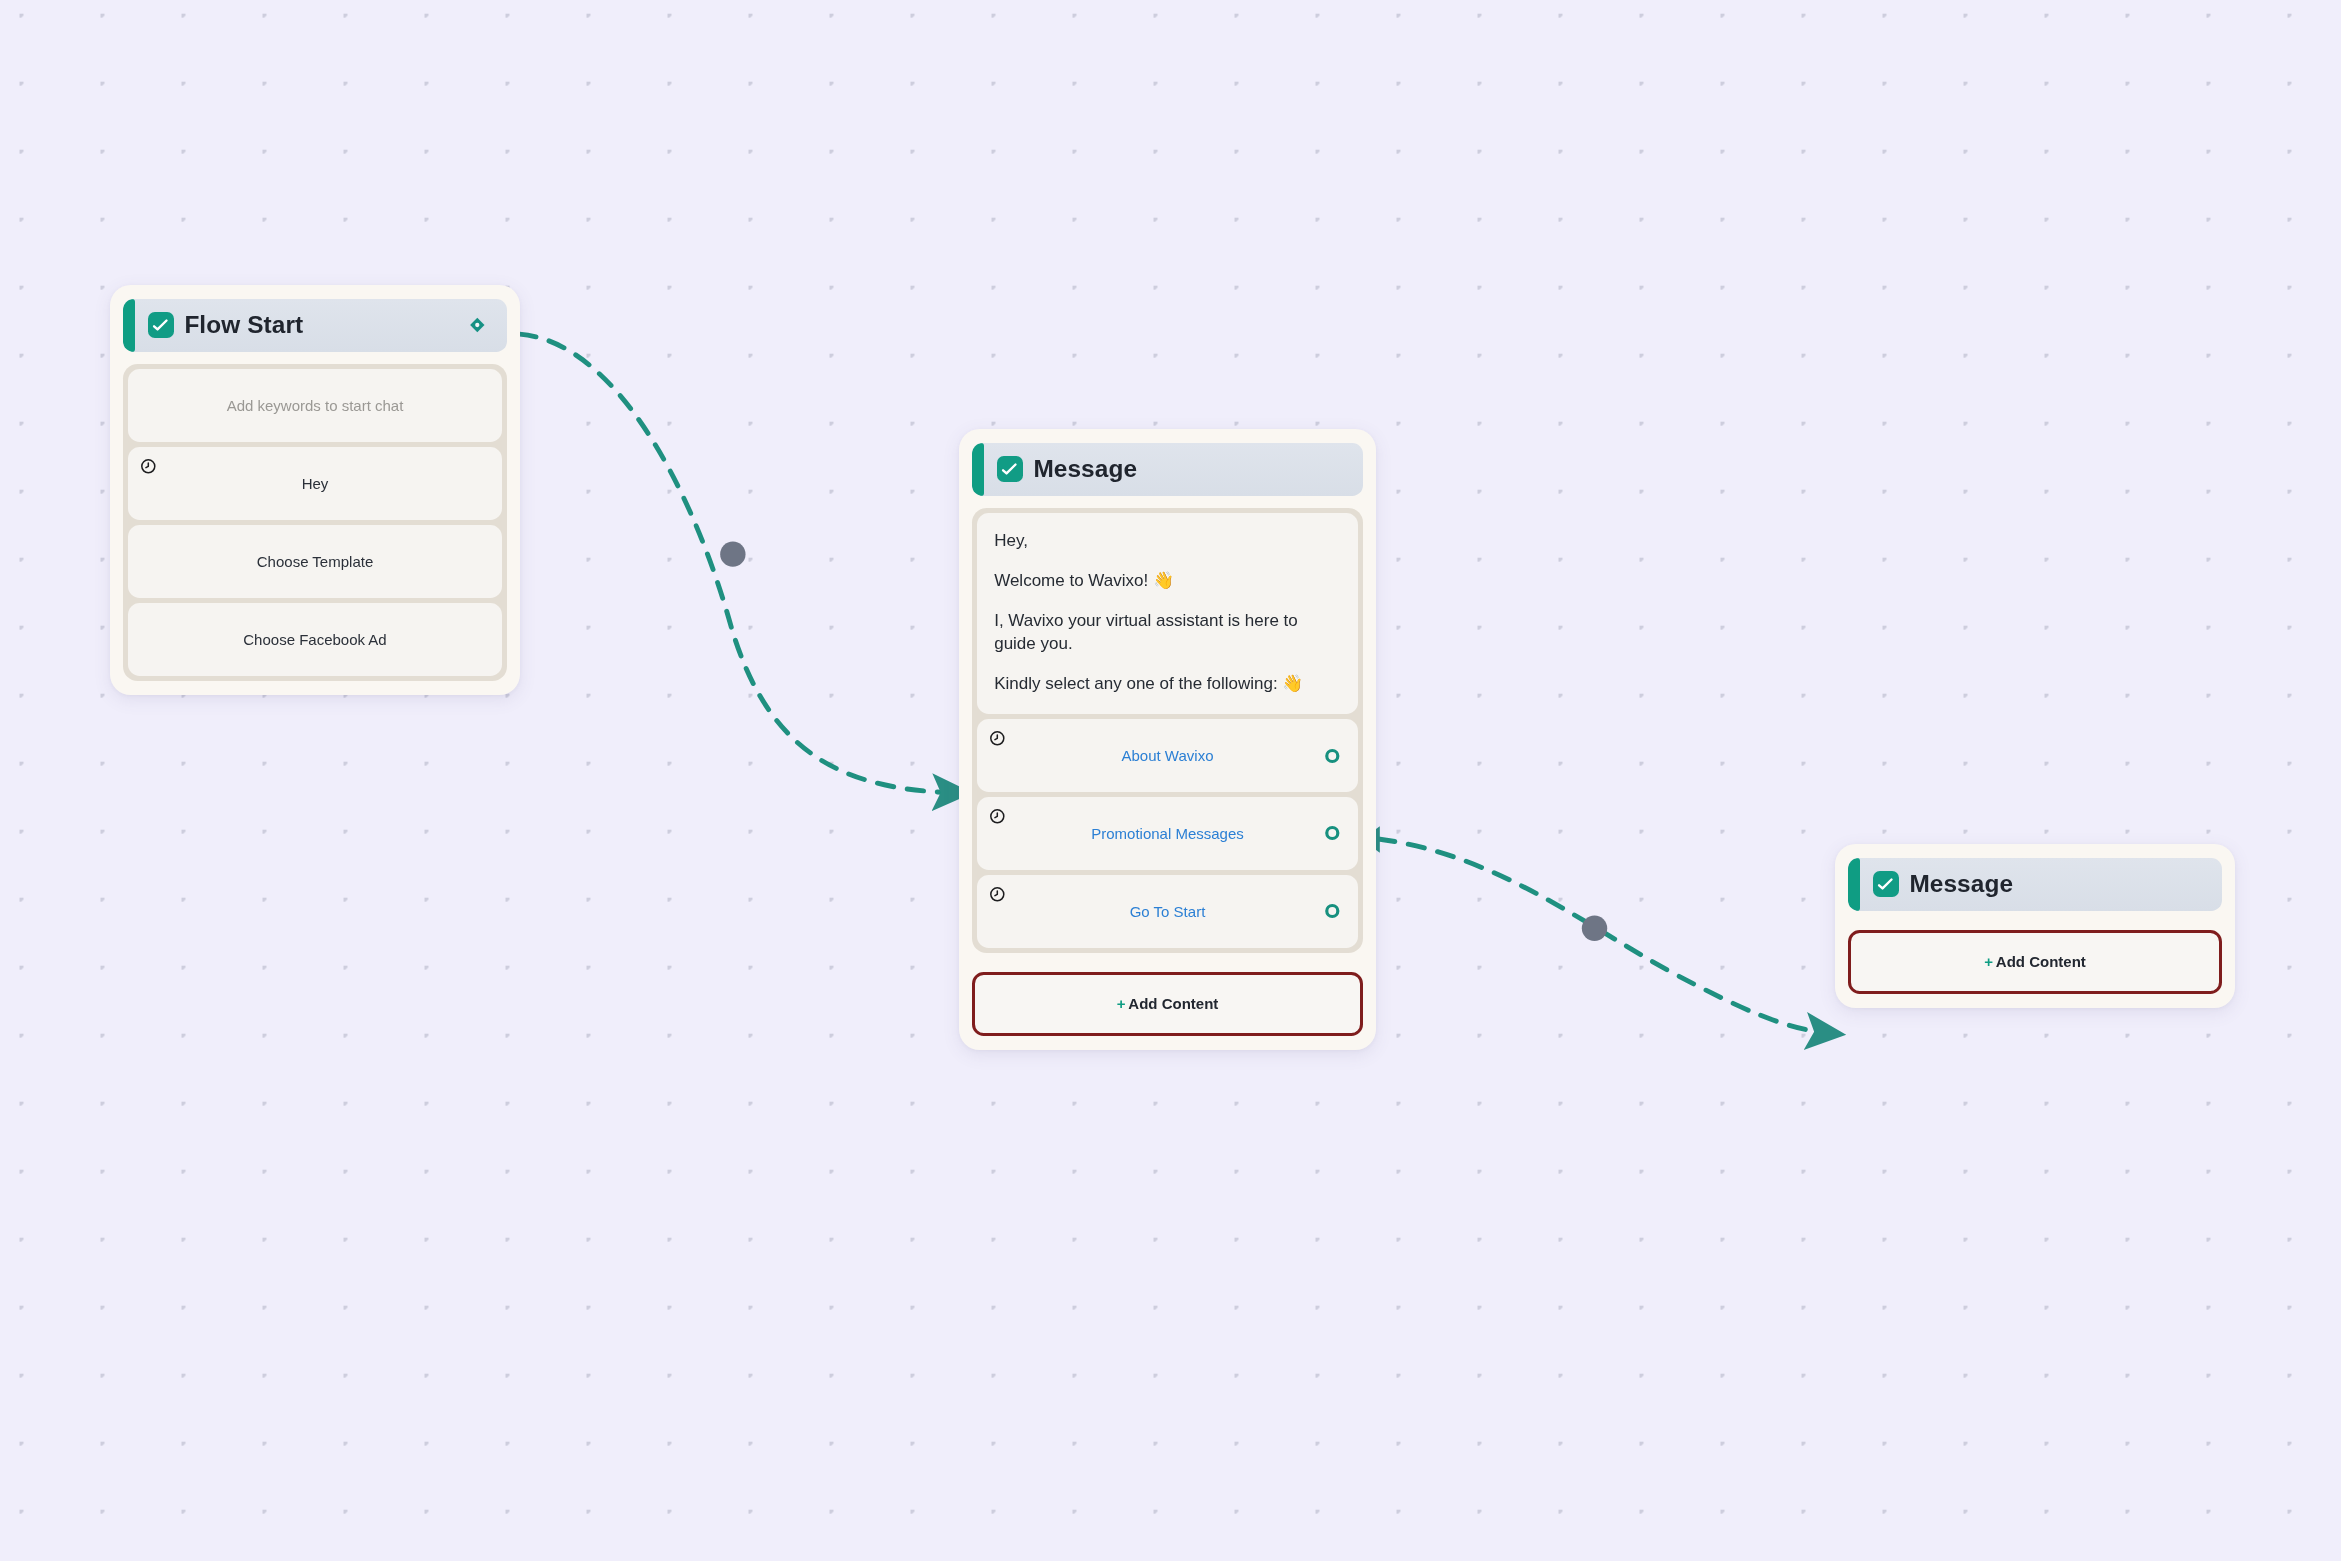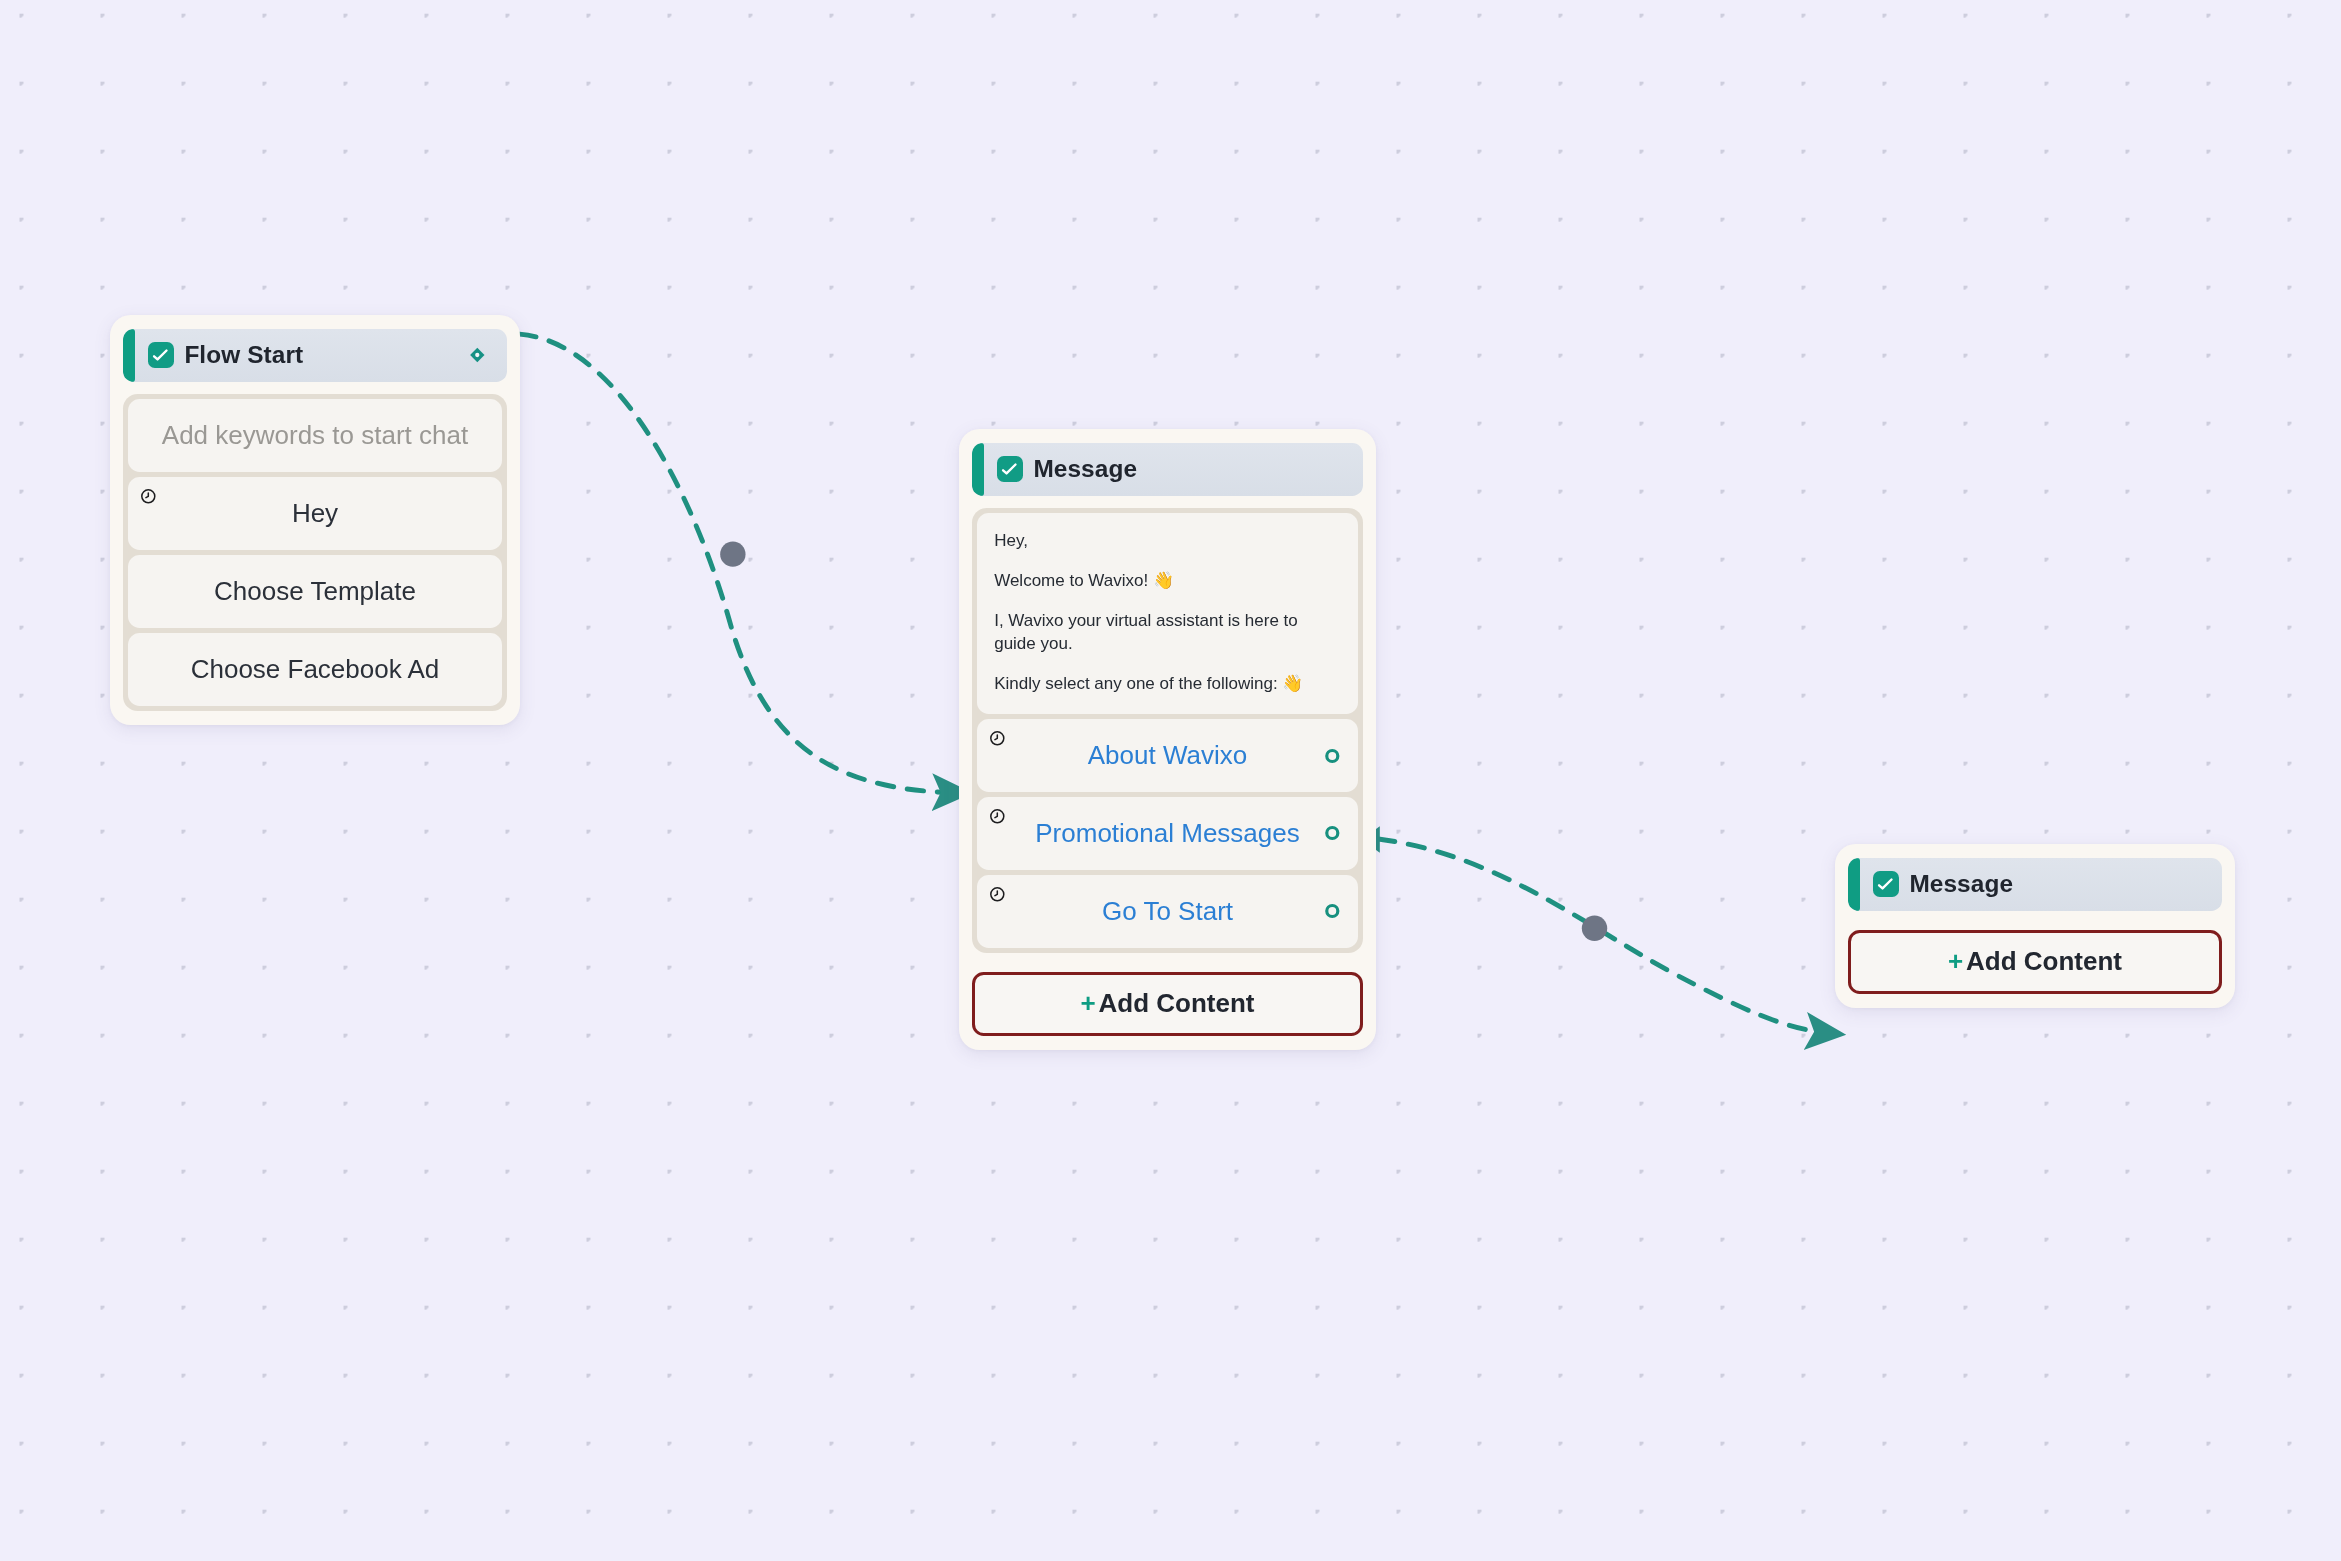--- a/index.html
+++ b/index.html
@@ -100,21 +100,21 @@
     border-radius: 11.7px;
     height: 73px;
     display: flex;
     align-items: center;
     justify-content: center;
     margin-bottom: 4.9px;
     box-sizing: border-box;
   }
   .row:last-child { margin-bottom: 0; justify-content: center; }
   .row-label {
-    font-size: 26px;
+    font-size: 15px;
     color: #2b3039;
     font-weight: 500;
   }
   .row-label.placeholder { color: #9a9894; font-weight: 400; }
   .row-label.link { color: #2b7fd4; font-weight: 500; }
   .row-label.plus-label { color: #222730; font-weight: 600; }
   .plus-sign { color: #0f9d83; font-weight: 700; margin-right: 2.9px; }
 
   .row-clock {
     position: absolute;
@@ -156,21 +156,20 @@
     line-height: 1.33;
     color: #262b33;
   }
   .msg-body p:last-child { margin-bottom: 0; }
 
   
   #node-flow-start {
     left: 110px;
     top: 285px;
     width: 410px;
-    margin-top: 30px;
   }
   #node-message-main {
     left: 959px;
     top: 429px;
     width: 417px;
   }
   #node-message-template {
     left: 1835px;
     top: 844px;
     width: 400px;

